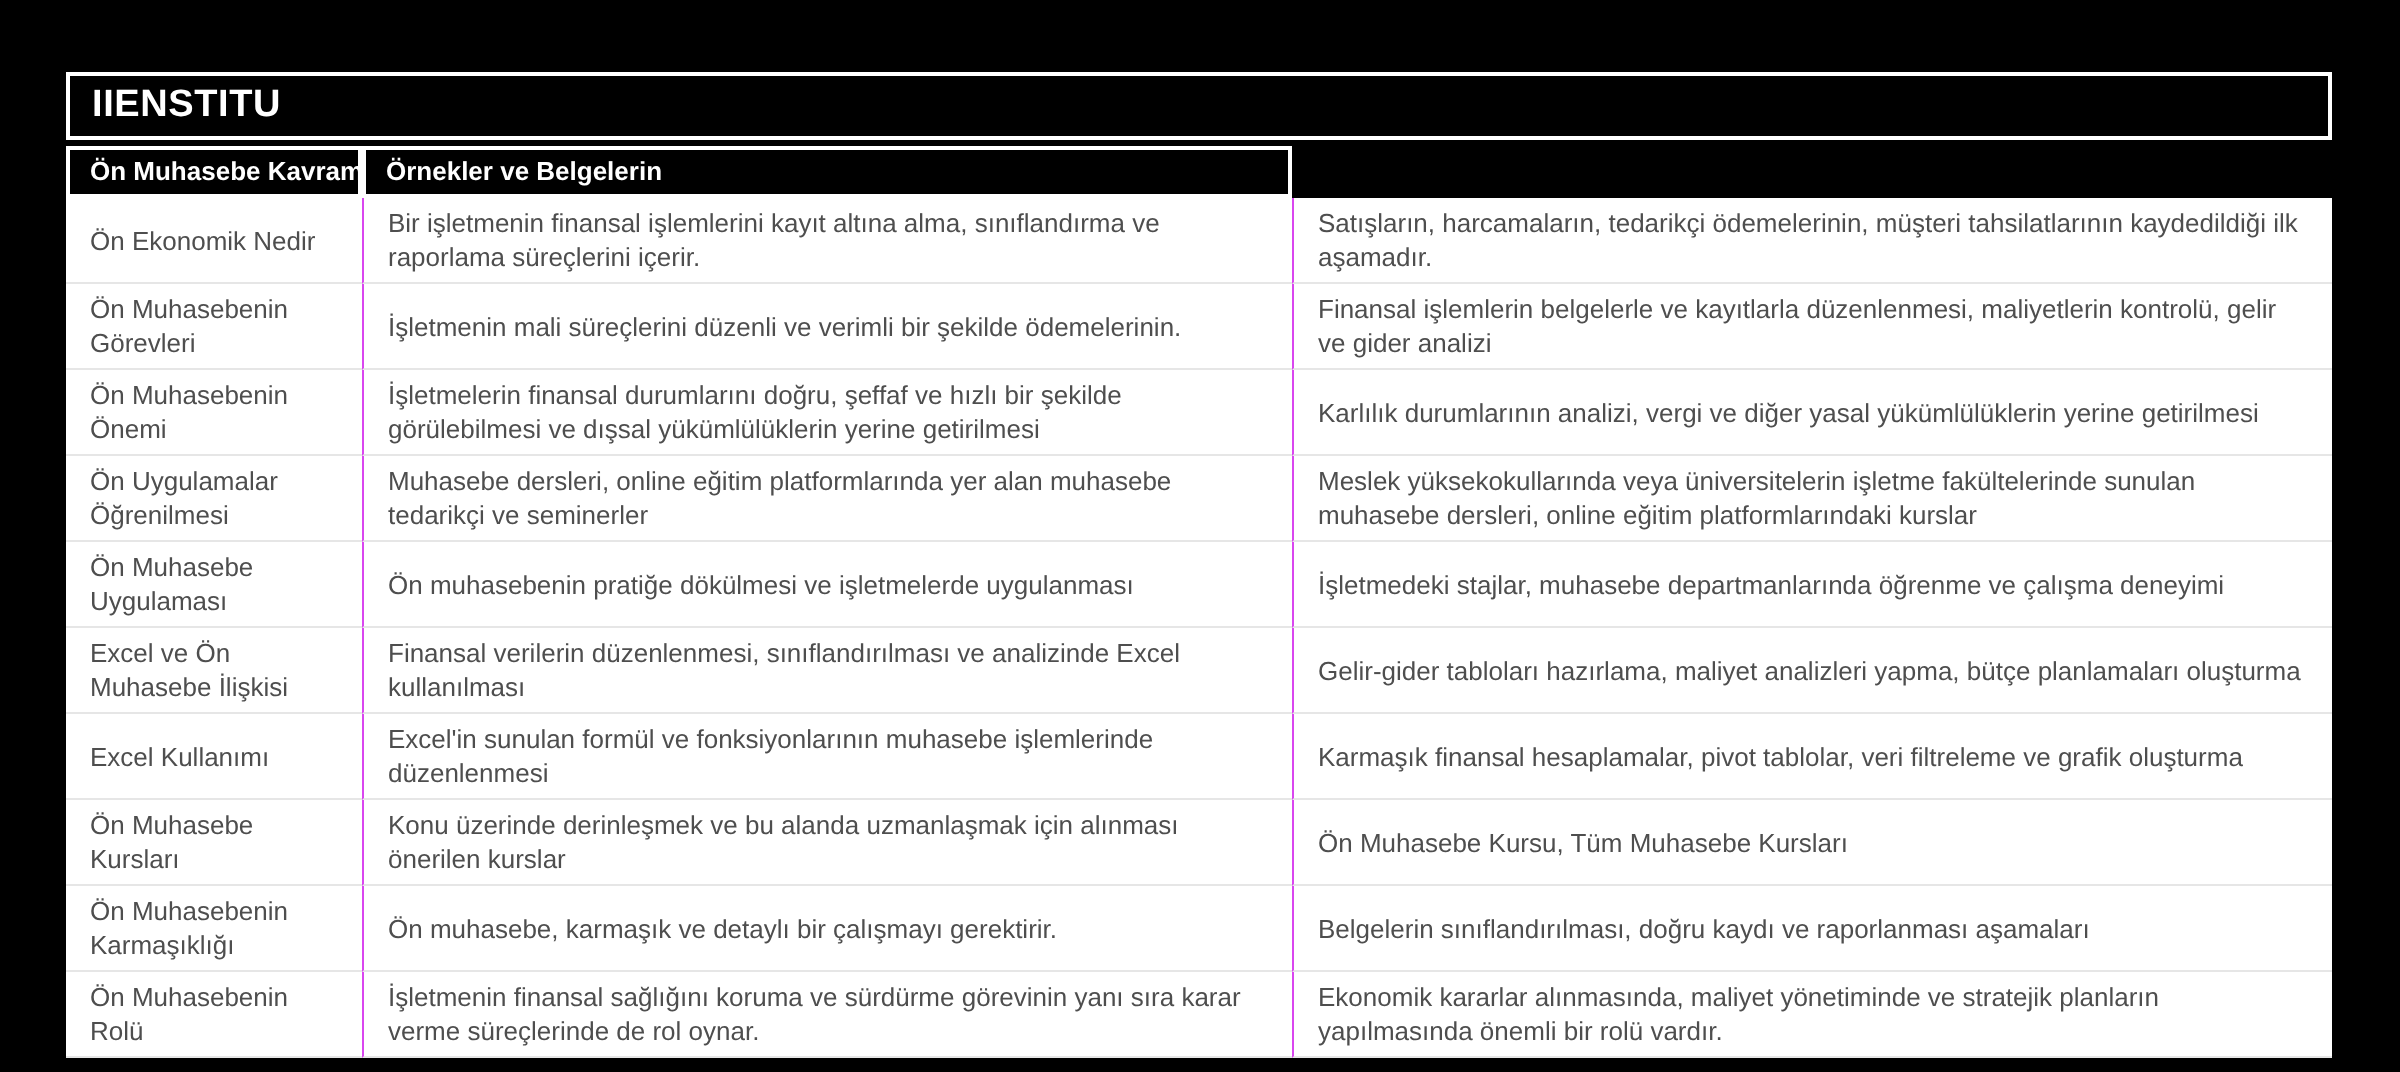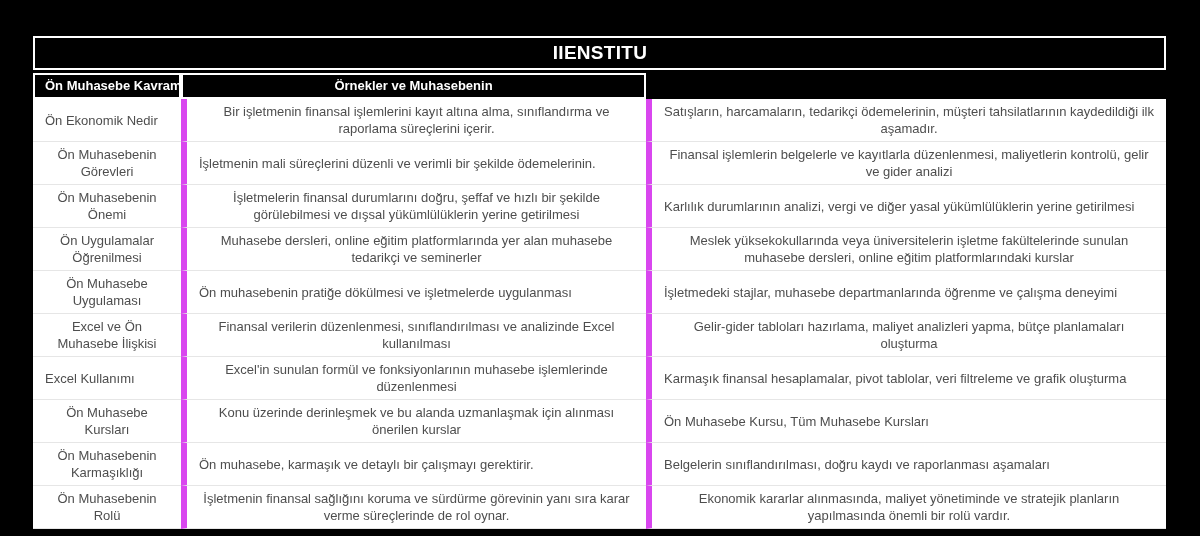--- a/index.html
+++ b/index.html
@@ -9,21 +9,20 @@
     font-family: "Liberation Sans", "DejaVu Sans", sans-serif;
     position: relative;
     overflow: hidden;
   }
   .card {
     position: absolute;
     left: 33px;
     top: 36px;
     width: 1133px;
     background: #000000;
-    text-align: center;
   }
   .title-bar {
     background: #000000;
     border: 2px solid #ffffff;
     color: #ffffff;
     font-size: 19px;
     font-weight: 700;
     letter-spacing: 0.3px;
     padding: 4px 10px 4px 11px;
     line-height: 22px;
@@ -54,34 +53,34 @@
     display: flex;
     align-items: center;
     padding: 4px 12px;
     font-size: 13px;
     line-height: 17px;
     color: #4e4e4e;
     border-bottom: 1px solid #e6e6e6;
     min-height: 30px;
     background: #ffffff;
   }
-  .cell.c2, .cell.c3 { border-left: 6px solid #d946ef; }
+  .cell.c2, .cell.c3 { border-left: 1px solid #d946ef; }
 </style>
 </head>
 <body>
 
 <div class="card">
 
   <div class="title-bar">
     <span>IIENSTITU</span>
   </div>
 
   <div class="header-row">
     <div class="header-cell">Ön Muhasebe Kavramı</div>
-    <div class="header-cell">Örnekler ve Muhasebenin</div>
+    <div class="header-cell">Örnekler ve Belgelerin</div>
   </div>
 
   <div class="table-body">
   <div class="row">
     <div class="cell c1">Ön Ekonomik Nedir</div>
     <div class="cell c2">Bir işletmenin finansal işlemlerini kayıt altına alma, sınıflandırma ve raporlama süreçlerini içerir.</div>
     <div class="cell c3">Satışların, harcamaların, tedarikçi ödemelerinin, müşteri tahsilatlarının kaydedildiği ilk aşamadır.</div>
   </div>
 
   <div class="row">

